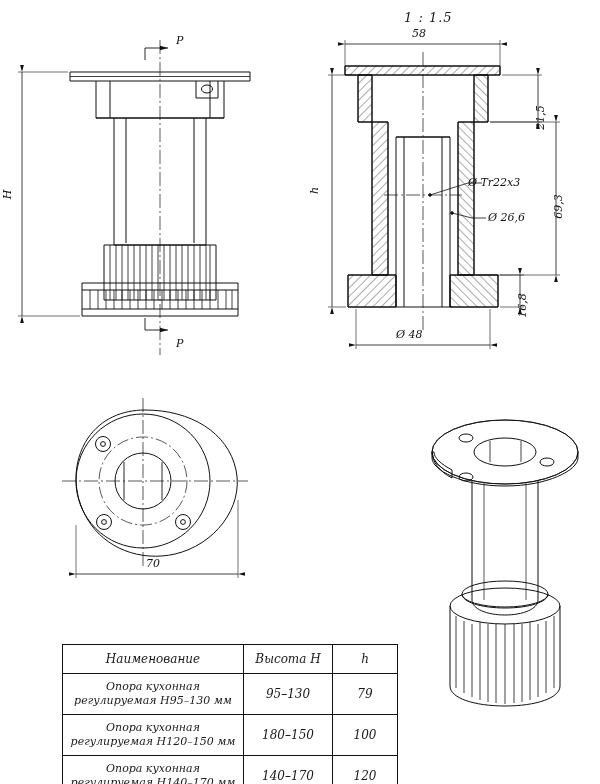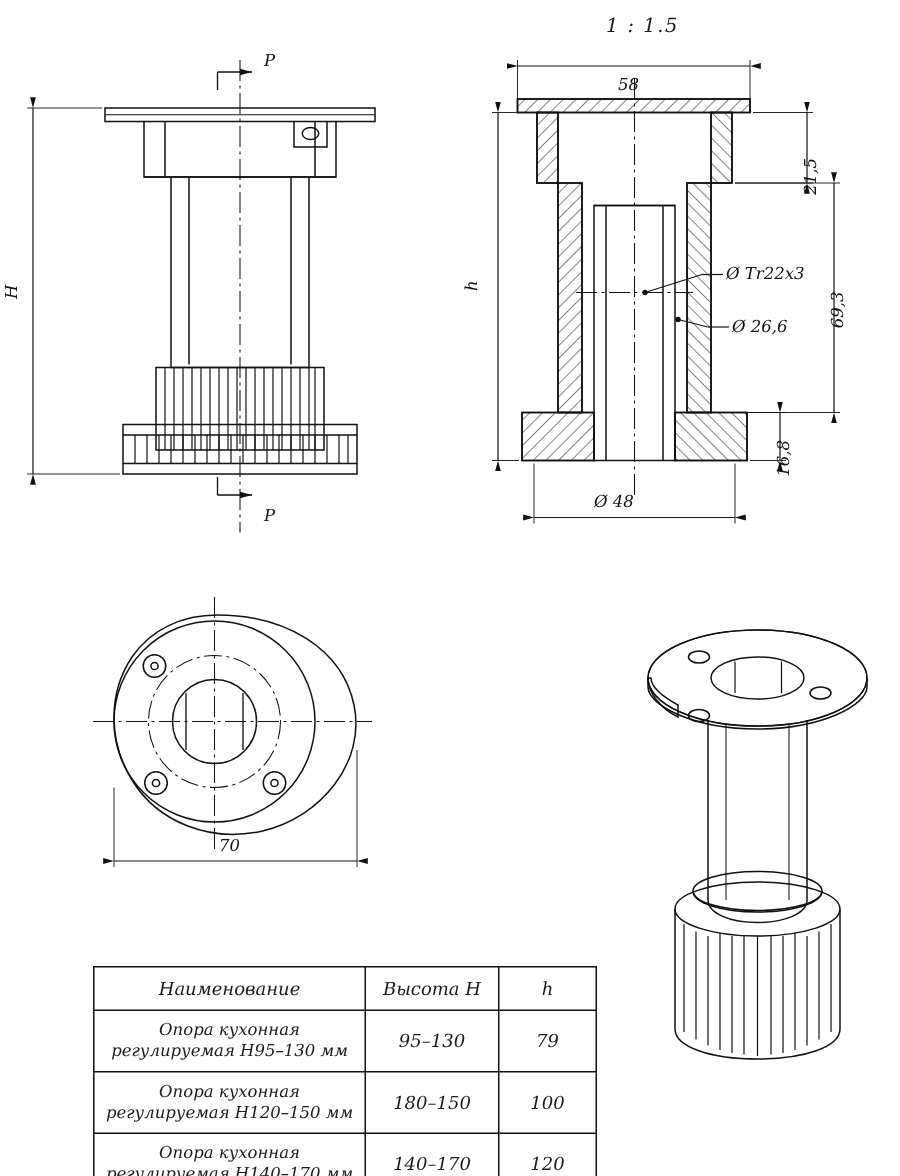--- a/index.html
+++ b/index.html
@@ -319,31 +319,31 @@
     </g>
   </svg>
 
   <div class="scale-label" style="left:404px; top:10px;">1 : 1.5</div>
 
   <div class="lbl" style="left:9px; top:180px; transform: rotate(-90deg) translate(-8px,-6px);">H</div>
 
   <div class="lbl" style="left:176px; top:34px;">P</div>
   <div class="lbl" style="left:176px; top:337px;">P</div>
 
-  <div class="lbl" style="left:412px; top:27px;margin-top:23px;">58</div>
+  <div class="lbl" style="left:412px; top:27px;">58</div>
 
   <div class="lbl" style="left:317px; top:176px; transform: rotate(-90deg) translate(-8px,-6px);">h</div>
 
   <div class="lbl" style="left:528px; top:93px; transform: rotate(-90deg) translate(-18px,0px);">21,5</div>
 
   <div class="lbl" style="left:546px; top:182px; transform: rotate(-90deg) translate(-18px,0px);">69,3</div>
 
   <div class="lbl" style="left:510px; top:281px; transform: rotate(-90deg) translate(-18px,0px);">16,8</div>
 
-  <div class="lbl" style="left:484px; top:176px;">Ø Tr22x3</div>
+  <div class="lbl" style="left:468px; top:176px;">Ø Tr22x3</div>
 
   <div class="lbl" style="left:488px; top:211px;">Ø 26,6</div>
 
   <div class="lbl" style="left:396px; top:328px;">Ø 48</div>
 
   <div class="lbl" style="left:146px; top:557px;">70</div>
 
   <table class="spec">
     <thead>
       <tr>

